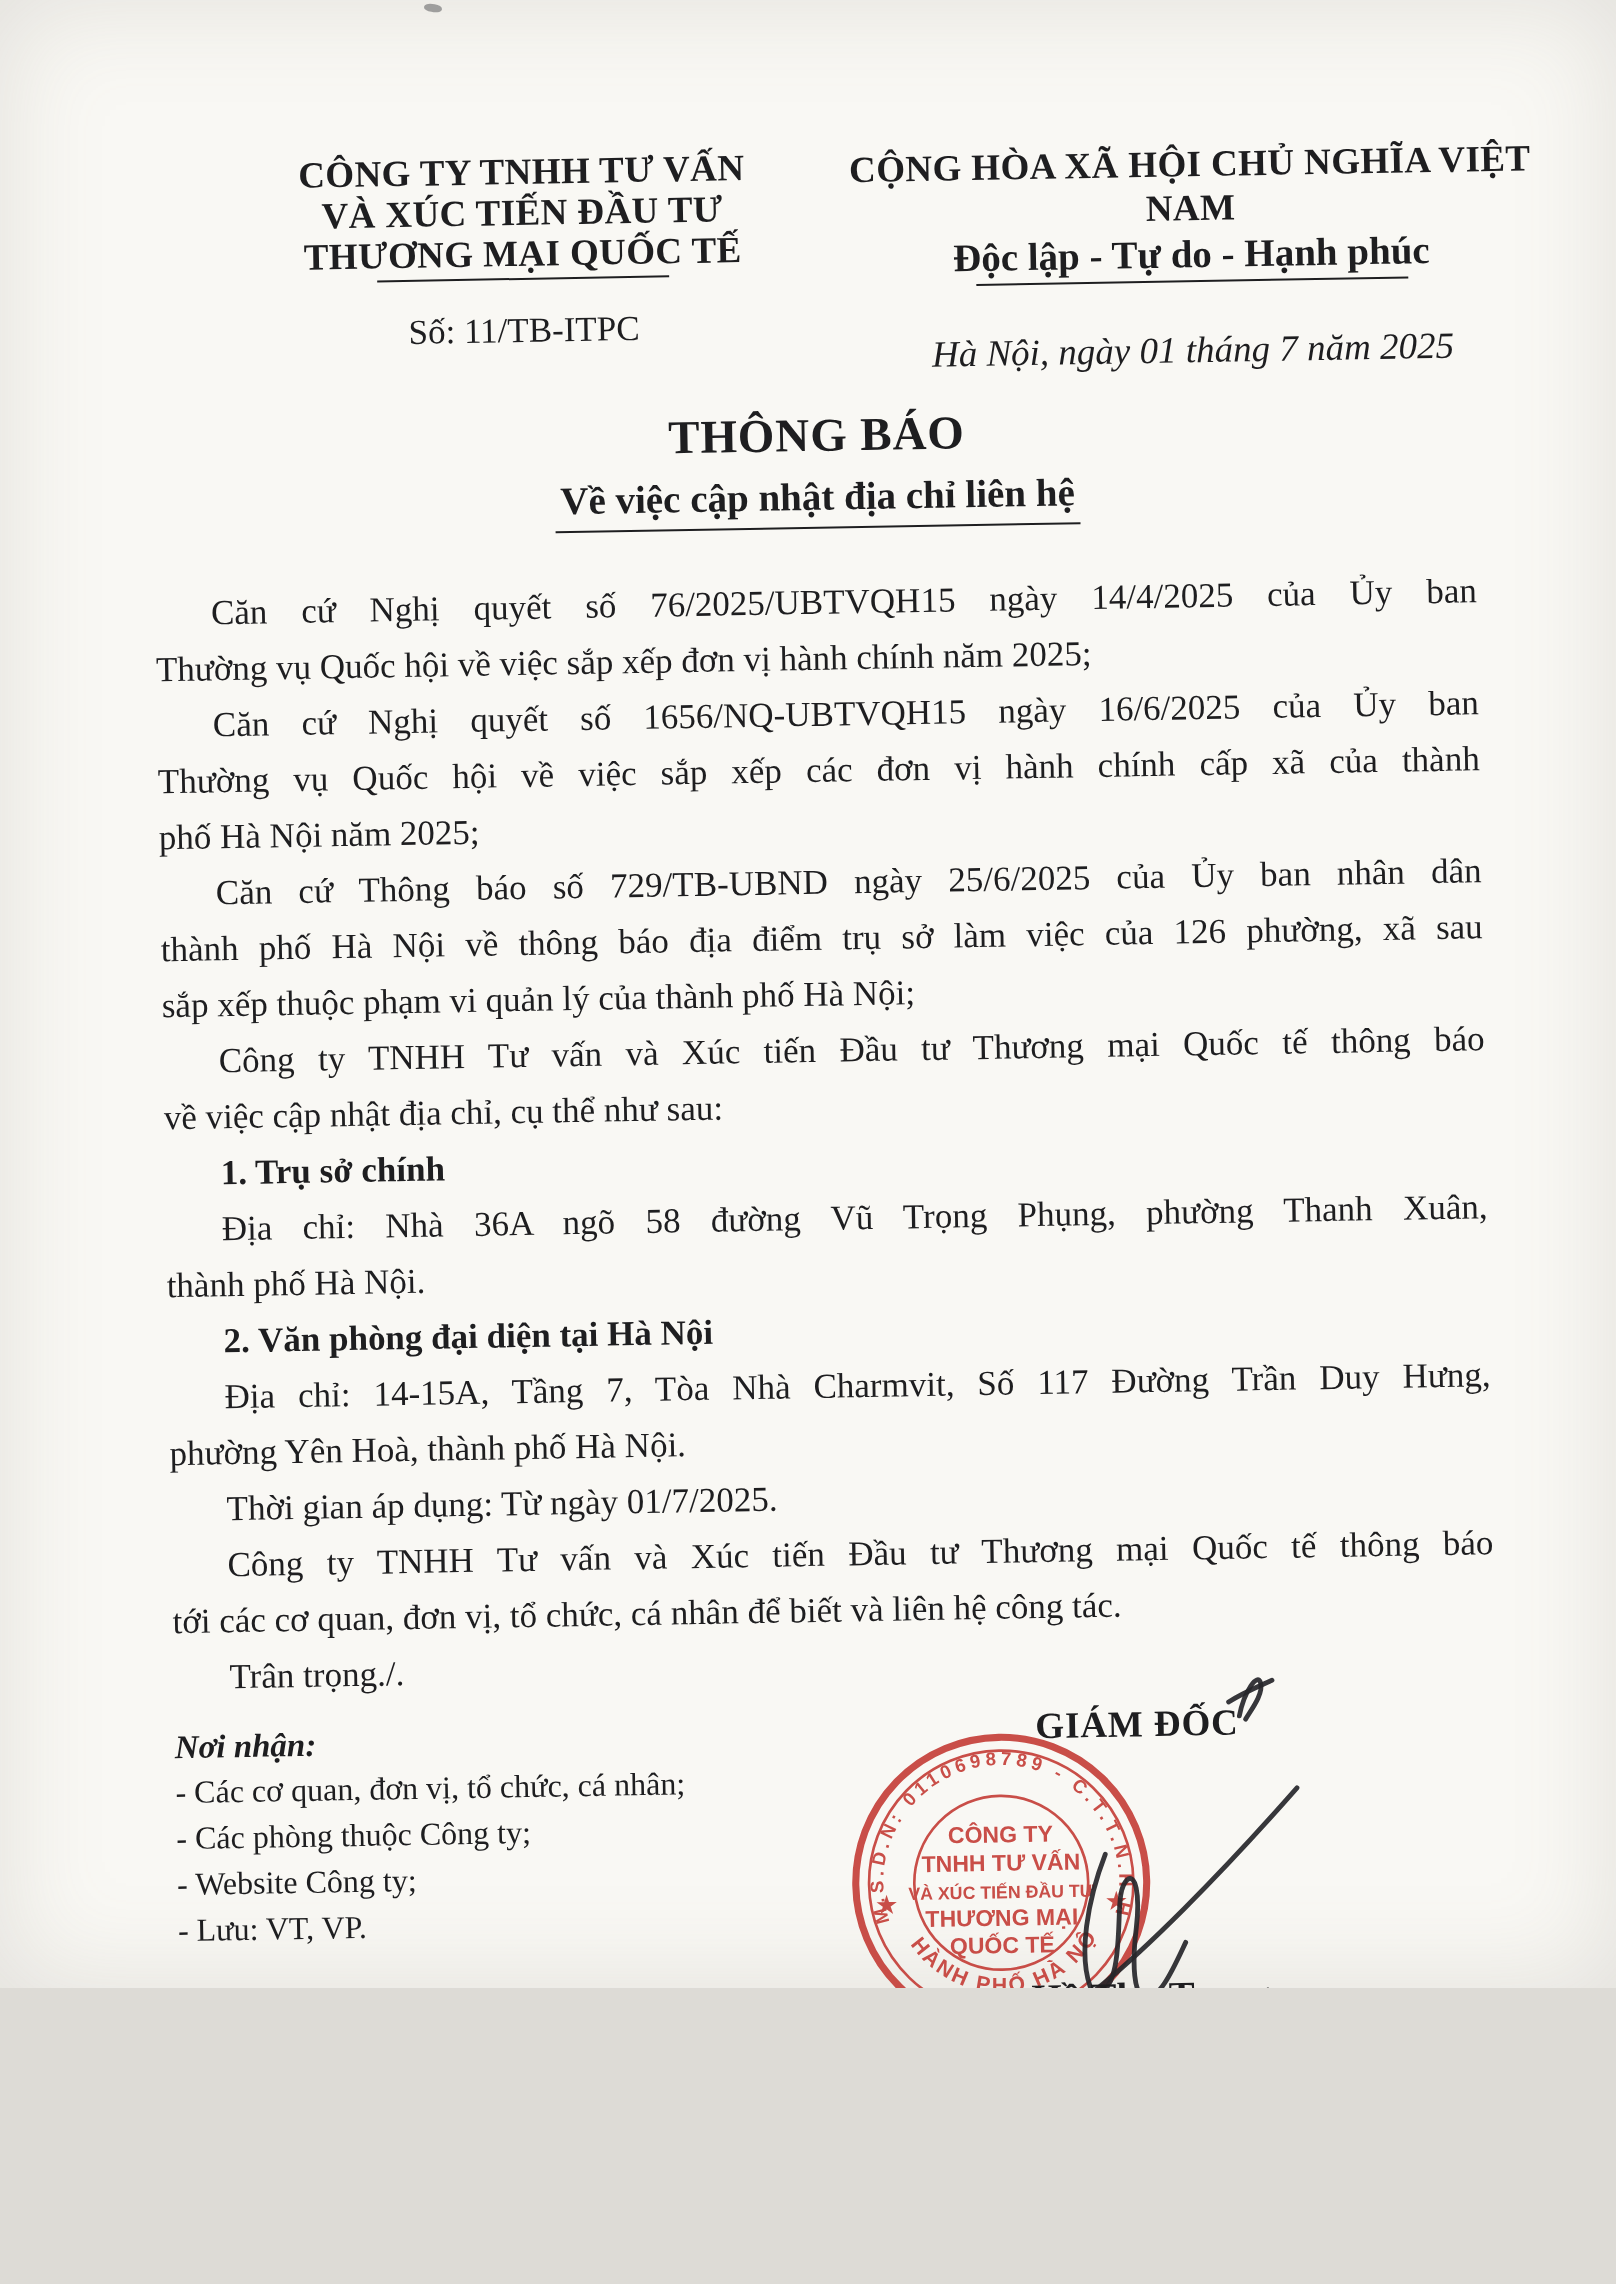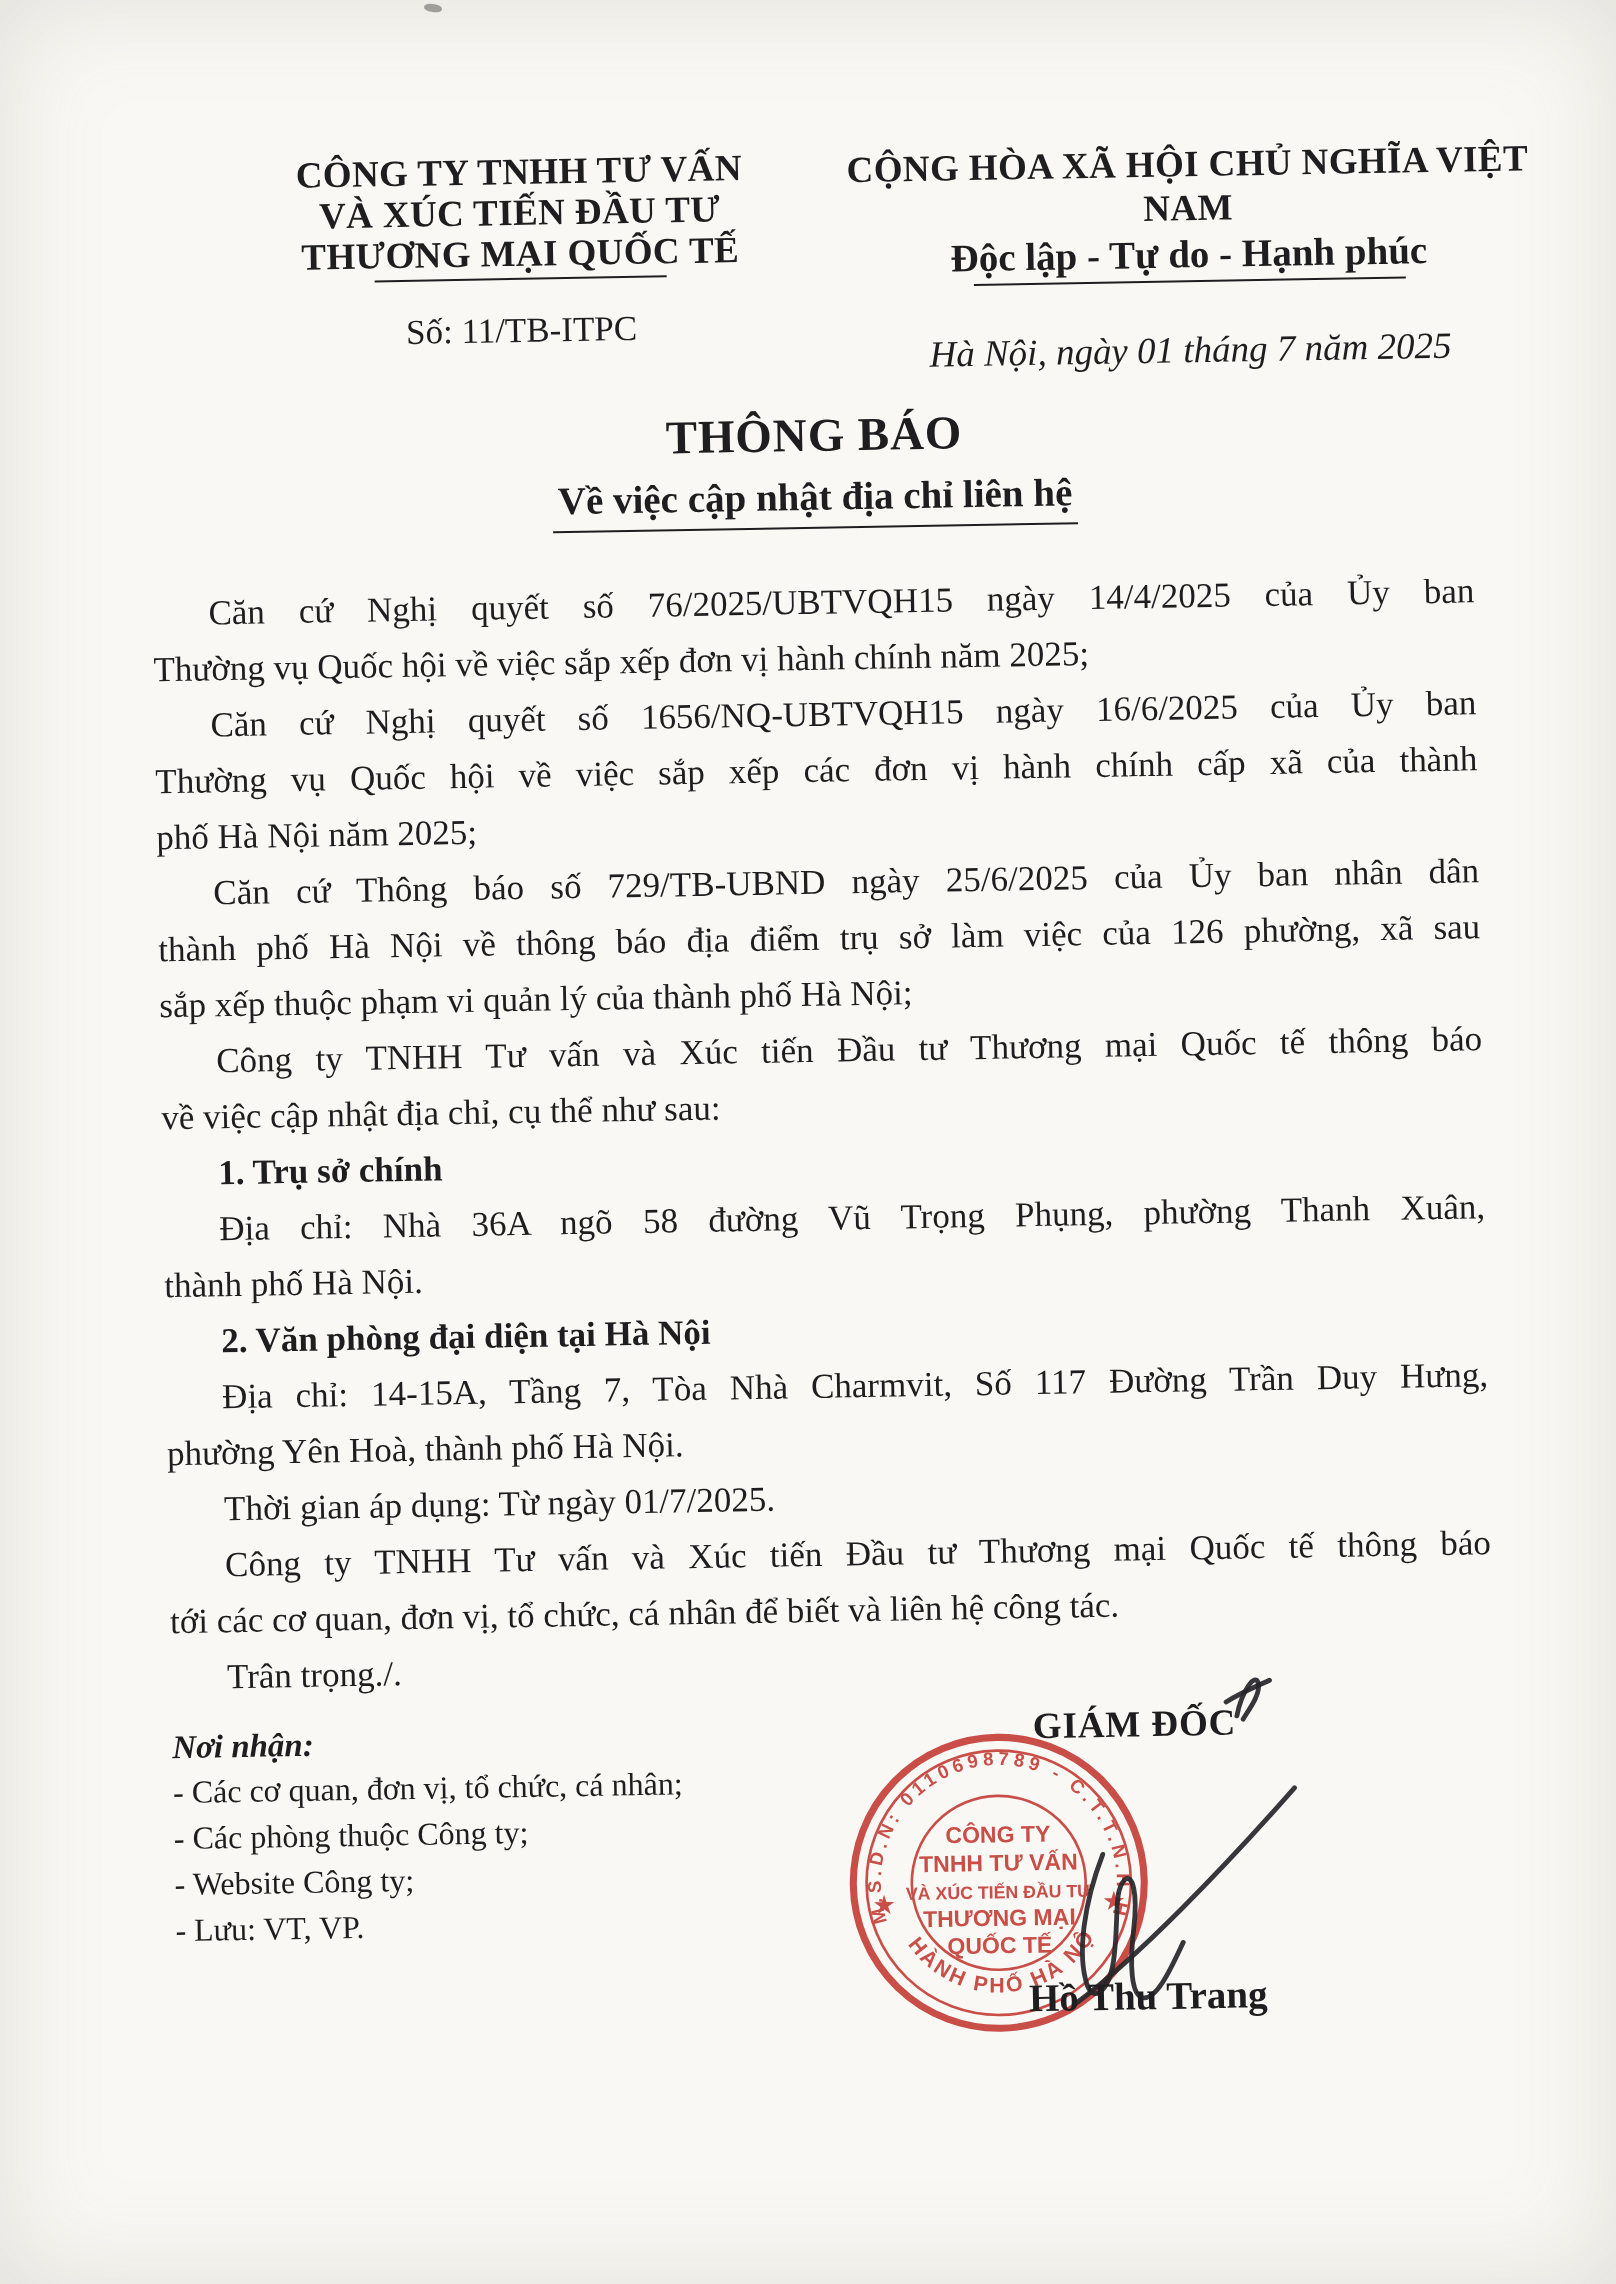--- a/index.html
+++ b/index.html
@@ -1,17 +1,17 @@
 <!DOCTYPE html>
 <html style="--stamp-color: #c5403a;font-size:14px"><head>
 <meta charset="utf-8">
 <style>
   html,body{margin:0;padding:0;background:#dddbd6;}
   .page{
-    position:relative;width:1617px;height:2284px;margin:0 auto;
+    position:relative;width:1617px;height:1988px;margin:0 auto;
     background:#f9f8f4;overflow:hidden;
     font-family:"Liberation Serif", serif;color:#1e1e20;
     box-shadow:inset 0 0 105px rgba(120,115,105,.18);
   }
   .tilt{position:absolute;inset:0;transform:rotate(-1deg);transform-origin:50% 48%;}
   .artifact-top{position:absolute;left:424px;top:3.5px;width:17.6px;height:8px;background:#8f8f8f;border-radius:45%;transform:rotate(8deg);opacity:.85;}
 
   
   .hdr-left{position:absolute;left:263px;top:146px;width:544px;text-align:center;}
   .co-line{font-weight:bold;font-size:37px;line-height:41px;letter-spacing:0.4px;}

